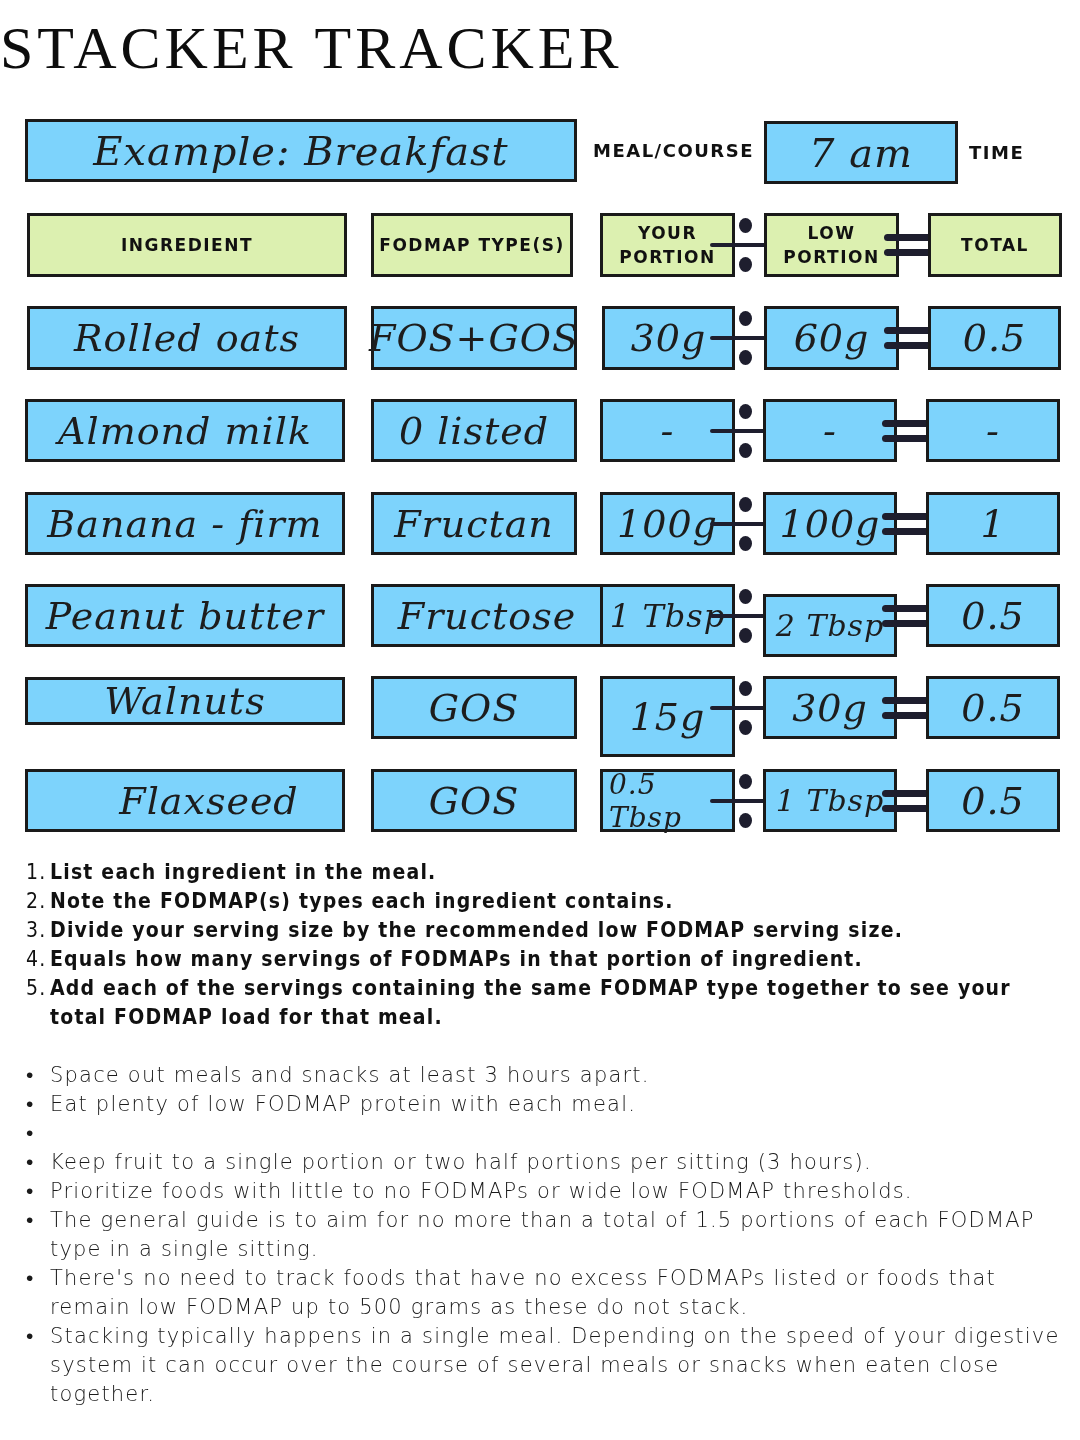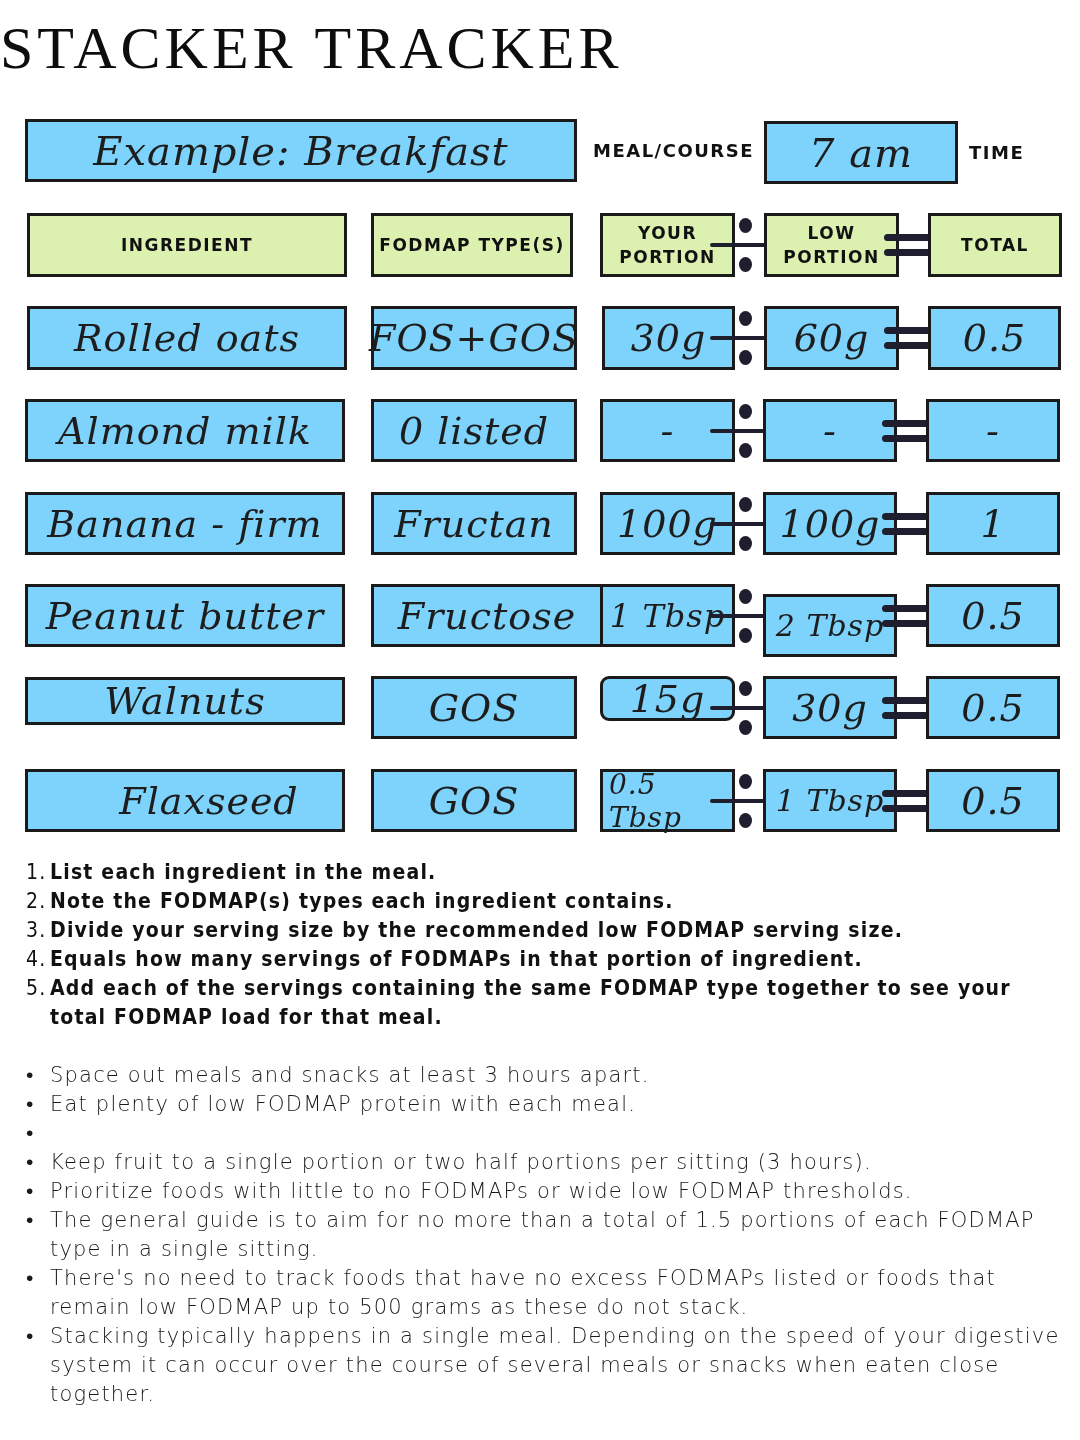--- a/index.html
+++ b/index.html
@@ -165,21 +165,21 @@
 <div class="box" style="left:926px;top:584px;width:134px;height:63px;">
     <span class="hand">0.5</span>
   </div>
 
 <div class="box" style="left:25px;top:660px;width:320px;height:48px;margin-top:17px;">
     <span class="hand">Walnuts</span>
   </div>
 <div class="box" style="left:371px;top:676px;width:206px;height:63px;">
     <span class="hand">GOS</span>
   </div>
-<div class="box" style="left:600px;top:676px;width:135px;height:45px;border-radius:9px;">
+<div class="box" style="left:600px;top:676px;width:135px;height:81px;">
     <span class="hand">15g</span>
   </div>
 <div class="div-sym" style="left:726px;top:677px;">
     <div class="dot t"></div>
     <div class="bar"></div>
     <div class="dot b"></div>
   </div>
 <div class="box" style="left:763px;top:676px;width:134px;height:63px;">
     <span class="hand">30g</span>
   </div>

